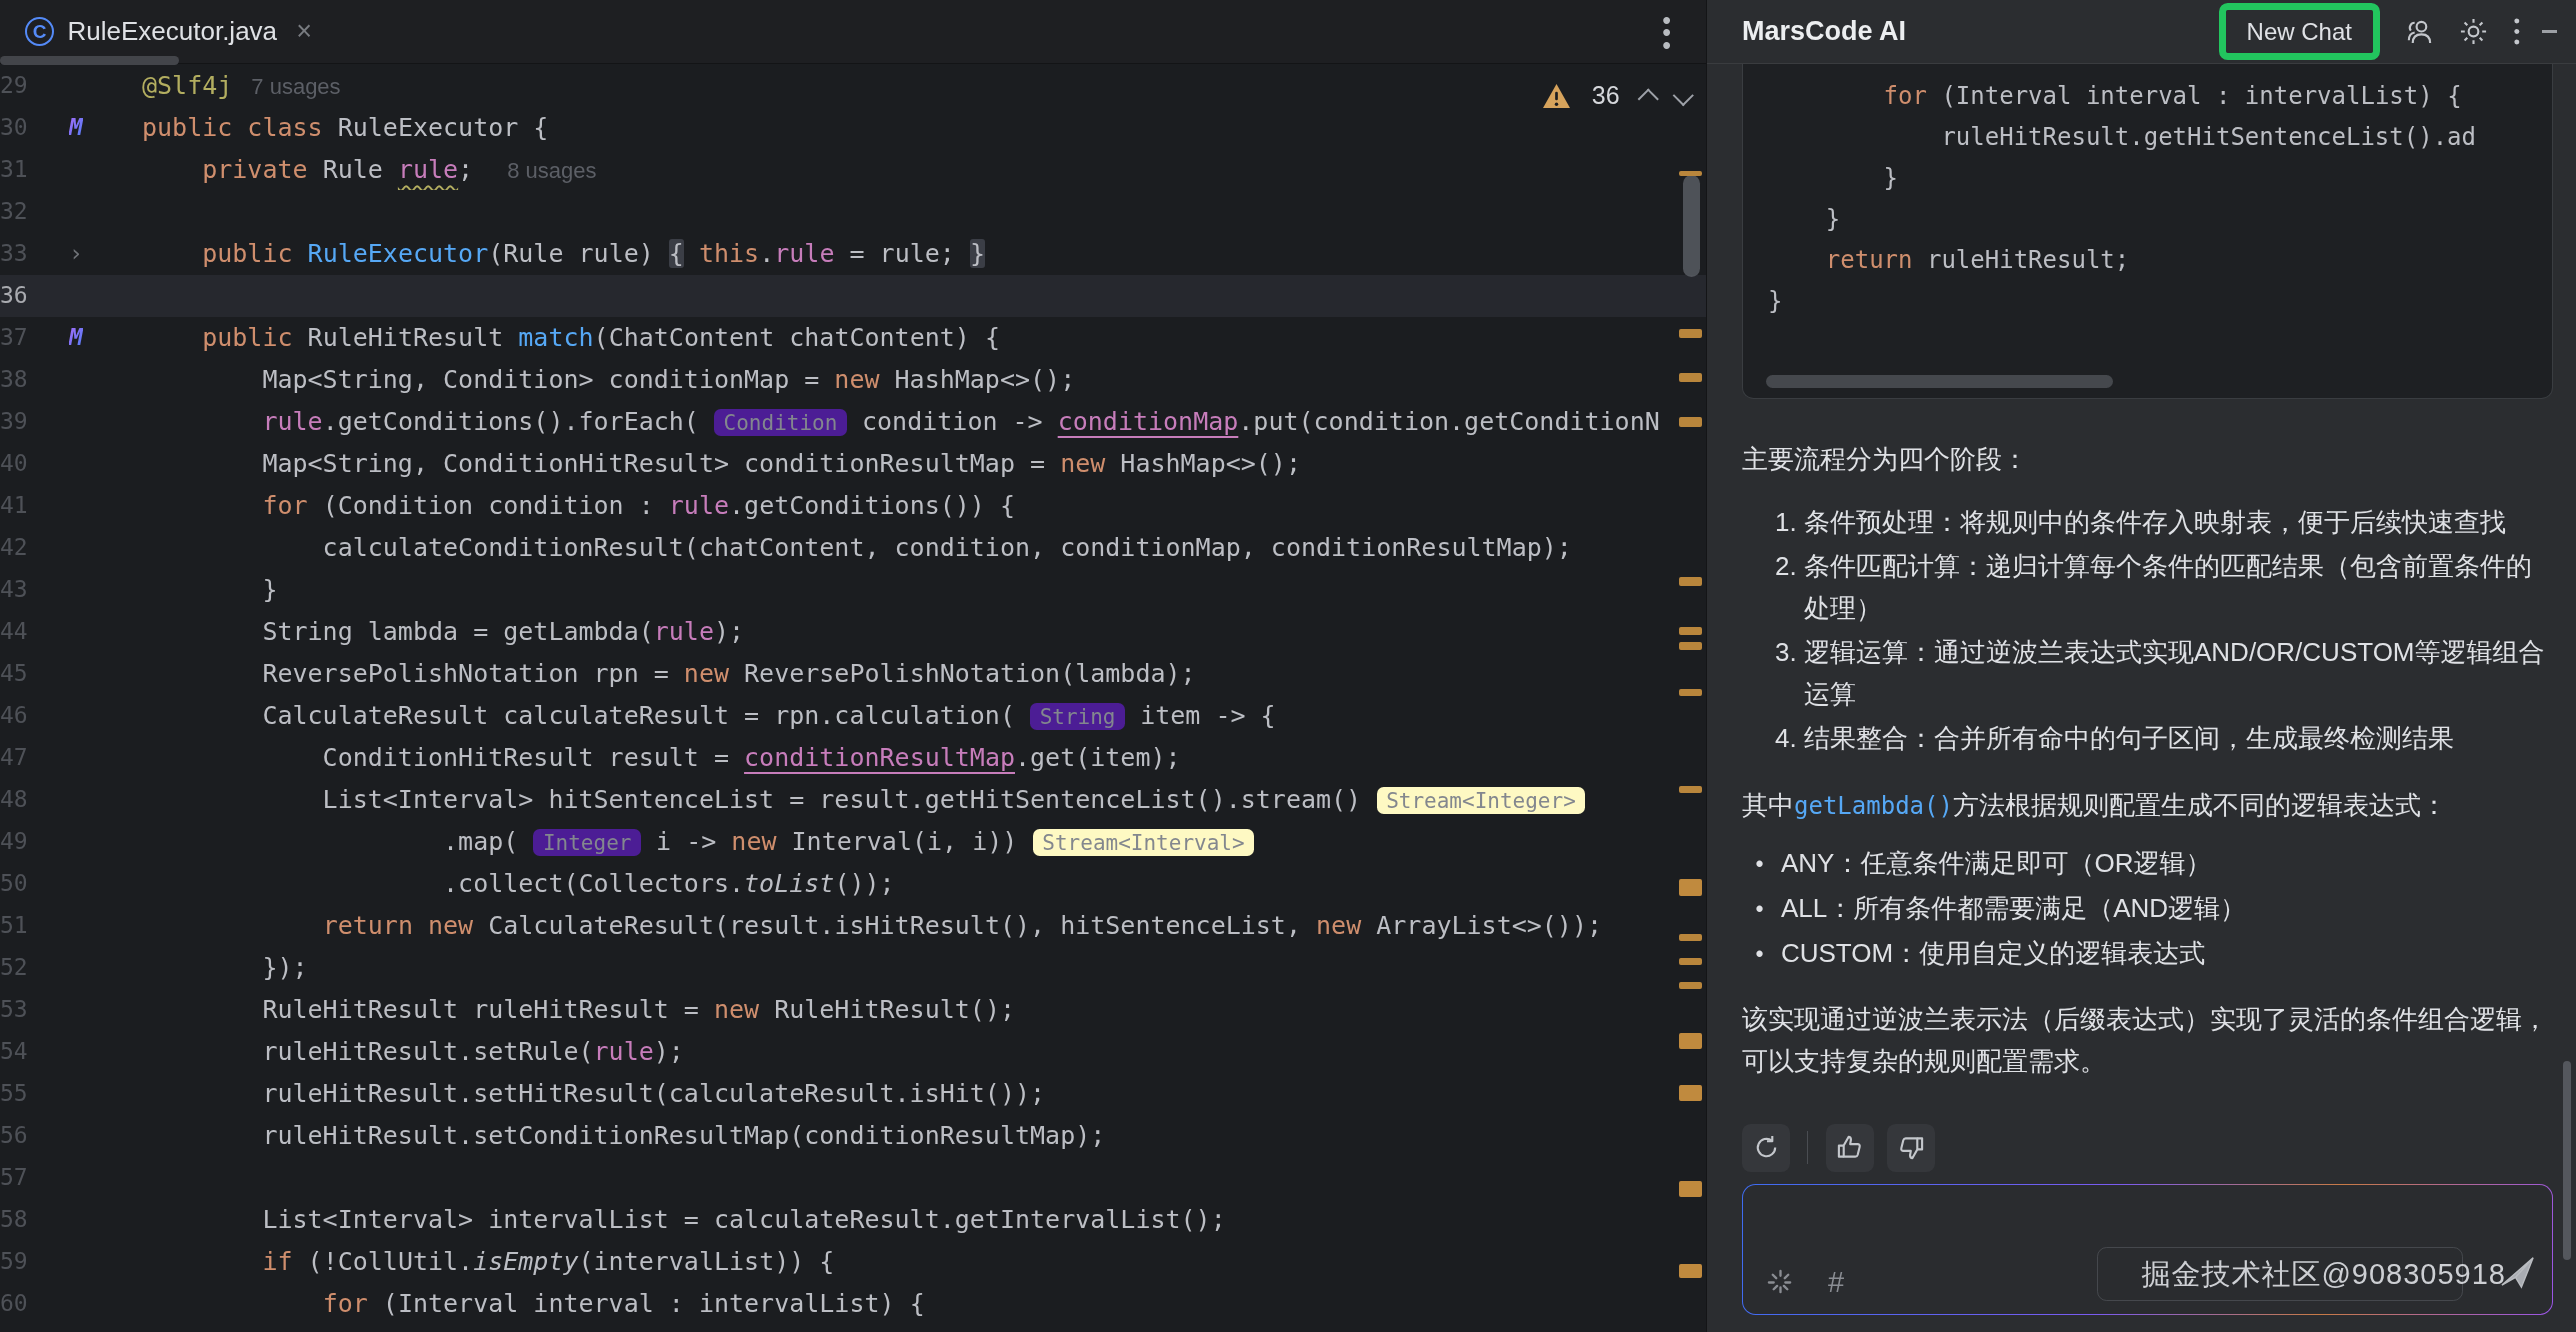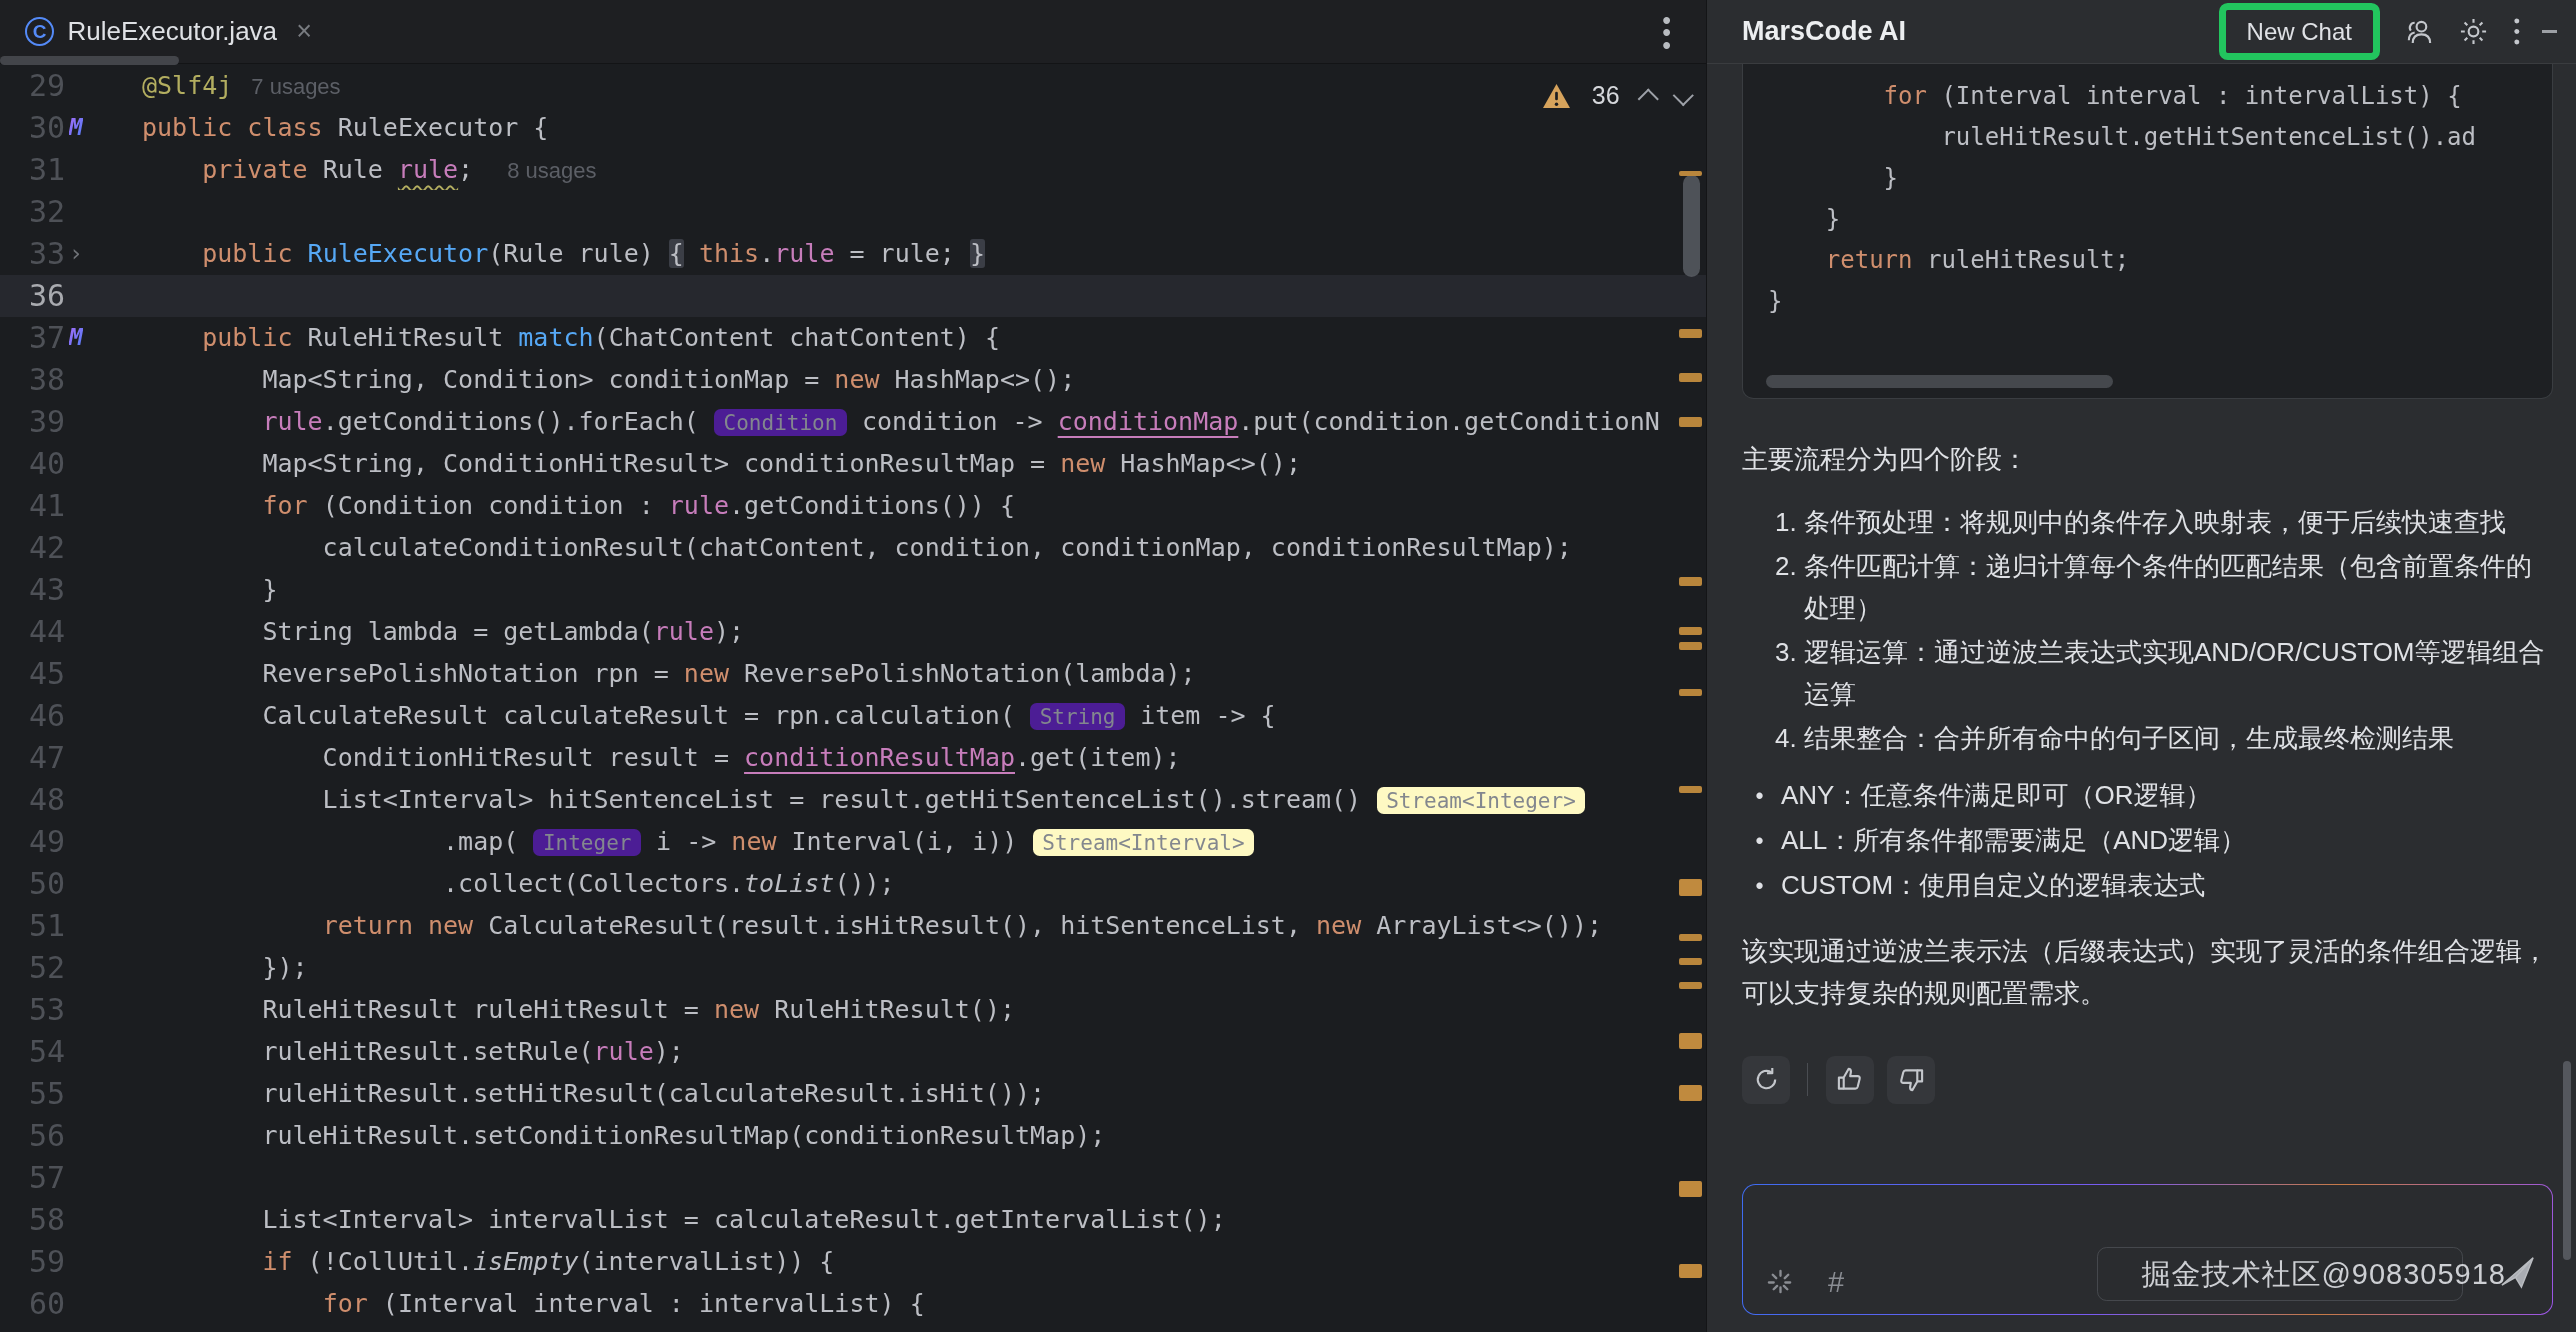--- a/index.html
+++ b/index.html
@@ -15,21 +15,21 @@
                 color:#548af7; font-size:19px; font-weight:bold; display:flex; align-items:center; justify-content:center; }
   .tab-title { color:#dfe1e5; font-size:26px; }
   .tab-close { color:#787b80; font-size:27px; margin-left:5.8px; cursor:pointer; }
   .tab-scroll-indicator { position:absolute; left:0; top:56px; width:179px; height:8.7px; background:#43454a; border-radius:4.8px; }
   .editor-kebab { position:absolute; right:35px; top:13.5px; color:#b8bbc0; font-size:25px; letter-spacing:0; line-height:12.5px; text-align:center; cursor:pointer; }
   .editor-kebab span{ display:block; }
 
   .code-area { position:relative; width:100%; height:1269px; font-family:"DejaVu Sans Mono", monospace; font-size:25px; }
   .cur-line-bg { position:absolute; left:0; width:100%; height:42px; background:#26282e; }
   .row { position:relative; display:flex; align-items:center; height:42px; white-space:pre; overflow:hidden; }
-  .ln { width:50px; text-align:left; color:#4e5157; font-size:30px; flex:none;padding-left:29px; }
+  .ln { width:50px; text-align:left; color:#4e5157; font-size:23px; flex:none; }
   .ln.cur { color:#a9abb0; }
   .gut { width:52px; flex:none; display:flex; align-items:center; justify-content:center; }
   .fold-arrow { color:#6f7277; font-size:23px; }
   .code { padding-left:40px; color:#bcbec4; }
   .tok-kw { color:#cf8e6d; }
   .tok-def { color:#bcbec4; }
   .tok-meth { color:#56a8f5; }
   .tok-ann { color:#b3ae60; }
   .tok-field { color:#c77dbb; }
   .tok-fieldwavy { color:#c77dbb; text-decoration:underline wavy #b3ae60 1.9px; text-underline-offset:6.7px; }
@@ -228,20 +228,21 @@
       </div>
 
       <div class="prose">
         <div class="p1">主要流程分为四个阶段：</div>
         <ol class="steps">
           <li>条件预处理：将规则中的条件存入映射表，便于后续快速查找</li>
           <li>条件匹配计算：递归计算每个条件的匹配结果（包含前置条件的处理）</li>
           <li>逻辑运算：通过逆波兰表达式实现AND/OR/CUSTOM等逻辑组合运算</li>
           <li>结果整合：合并所有命中的句子区间，生成最终检测结果</li>
         </ol>
+        <div class="lambda-p"><span>其中</span><span class="inline-code">getLambda()</span><span>方法根据规则配置生成不同的逻辑表达式：</span></div>
         <ul class="opts">
           <li>ANY：任意条件满足即可（OR逻辑）</li>
           <li>ALL：所有条件都需要满足（AND逻辑）</li>
           <li>CUSTOM：使用自定义的逻辑表达式</li>
         </ul>
         <div class="closing">该实现通过逆波兰表示法（后缀表达式）实现了灵活的条件组合逻辑，可以支持复杂的规则配置需求。</div>
       </div>
 
       <div class="actions">
         <div class="act-btn">

